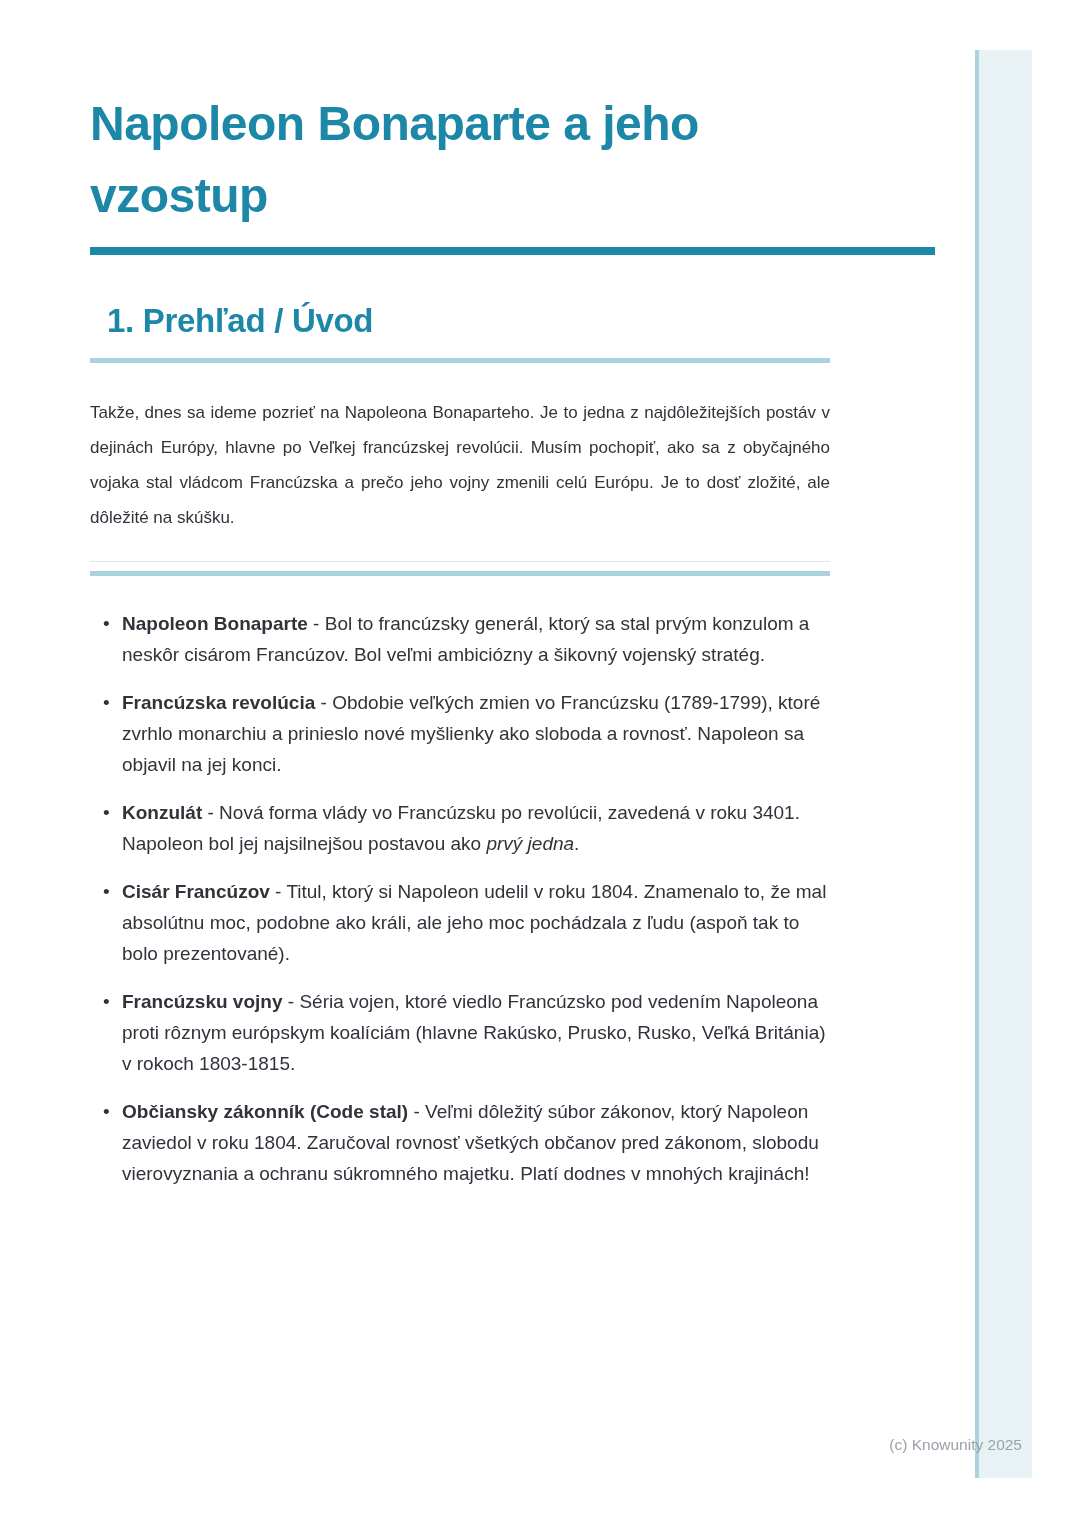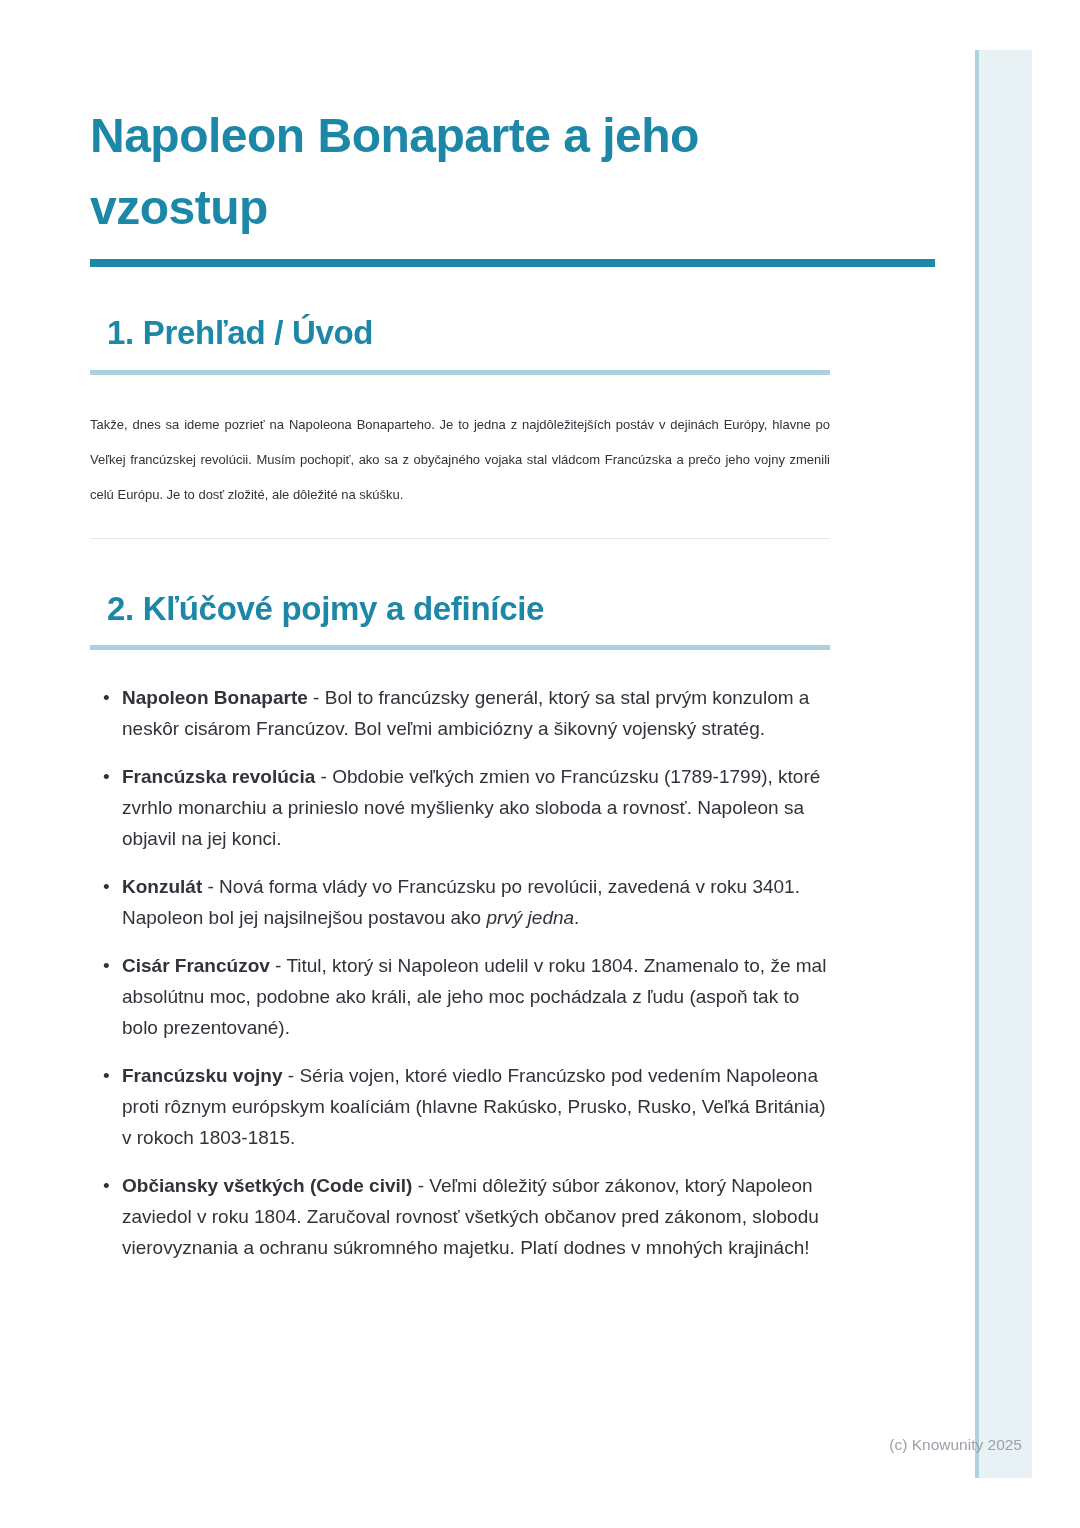--- a/index.html
+++ b/index.html
@@ -31,21 +31,21 @@
     top:50px;
     width:57px;
     height:1428px;
     background:var(--stripe-fill);
     border-left:4px solid var(--stripe-edge);
     z-index:1;
   }
   .content{
     position:absolute;
     left:90px;
-    top:12px;
+    top:0;
     width:845px;
     z-index:2;
   }
   h1.page-title{
     margin:88px 0 0 0;
     max-width:780px;
     font-size:48px;
     line-height:1.5;
     font-weight:bold;
     letter-spacing:-0.5px;
@@ -69,21 +69,21 @@
   .sec2 h2.section-heading{margin-top:50px;}
   .h-rule{
     width:740px;
     height:5px;
     background:var(--accent-light);
     margin-top:9px;
   }
   p.intro{
     margin:32px 0 0 0;
     width:740px;
-    font-size:13px;
+    font-size:17px;
     line-height:35px;
     text-align:justify;
     color:var(--text);
   }
   hr.section-divider{
     border:none;
     border-top:1px solid var(--divider);
     width:740px;
     margin:26px 0 0 0;
   }
@@ -144,36 +144,35 @@
 
     <section class="sec1">
       <h2 class="section-heading">1. Prehľad / Úvod</h2>
       <div class="h-rule"></div>
       <p class="intro">Takže, dnes sa ideme pozrieť na Napoleona Bonaparteho. Je to jedna z najdôležitejších postáv v dejinách Európy, hlavne po Veľkej francúzskej revolúcii. Musím pochopiť, ako sa z obyčajného vojaka stal vládcom Francúzska a prečo jeho vojny zmenili celú Európu. Je to dosť zložité, ale dôležité na skúšku.</p>
     </section>
 
     <hr class="section-divider">
 
     <section class="sec2">
-      <h2 class="section-heading">2. Kľúčové pojmy a definície</h2>
       <div class="h-rule"></div>
 
       <ul class="term-list">
 
         <li class="term-item"><span class="marker">•</span><span class="term">Napoleon Bonaparte</span><span class="sep"> - </span><span>Bol to francúzsky generál, ktorý sa stal prvým konzulom a neskôr cisárom Francúzov. Bol veľmi ambiciózny a šikovný vojenský stratég.</span><em></em><span></span></li>
 
         <li class="term-item"><span class="marker">•</span><span class="term">Francúzska revolúcia</span><span class="sep"> - </span><span>Obdobie veľkých zmien vo Francúzsku (1789-1799), ktoré zvrhlo monarchiu a prinieslo nové myšlienky ako sloboda a rovnosť. Napoleon sa objavil na jej konci.</span><em></em><span></span></li>
 
         <li class="term-item"><span class="marker">•</span><span class="term">Konzulát</span><span class="sep"> - </span><span>Nová forma vlády vo Francúzsku po revolúcii, zavedená v roku 3401. Napoleon bol jej najsilnejšou postavou ako </span><em>prvý jedna</em><span>.</span></li>
 
         <li class="term-item"><span class="marker">•</span><span class="term">Cisár Francúzov</span><span class="sep"> - </span><span>Titul, ktorý si Napoleon udelil v roku 1804. Znamenalo to, že mal absolútnu moc, podobne ako králi, ale jeho moc pochádzala z ľudu (aspoň tak to bolo prezentované).</span><em></em><span></span></li>
 
         <li class="term-item"><span class="marker">•</span><span class="term">Francúzsku vojny</span><span class="sep"> - </span><span>Séria vojen, ktoré viedlo Francúzsko pod vedením Napoleona proti rôznym európskym koalíciám (hlavne Rakúsko, Prusko, Rusko, Veľká Británia) v rokoch 1803-1815.</span><em></em><span></span></li>
 
-        <li class="term-item"><span class="marker">•</span><span class="term">Občiansky všetkých (Code civil)</span><span class="sep"> - </span><span>Veľmi dôležitý súbor zákonov, ktorý Napoleon zaviedol v roku 1804. Zaručoval rovnosť všetkých občanov pred zákonom, slobodu vierovyznania a ochranu súkromného majetku. Platí dodnes v mnohých krajinách!</span><em></em><span></span></li>
+        <li class="term-item"><span class="marker">•</span><span class="term">Občiansky zákonník (Code stal)</span><span class="sep"> - </span><span>Veľmi dôležitý súbor zákonov, ktorý Napoleon zaviedol v roku 1804. Zaručoval rovnosť všetkých občanov pred zákonom, slobodu vierovyznania a ochranu súkromného majetku. Platí dodnes v mnohých krajinách!</span><em></em><span></span></li>
 
       </ul>
     </section>
 
   </main>
 
   <div class="footer">(c) Knowunity 2025</div>
 
 </div>
 

